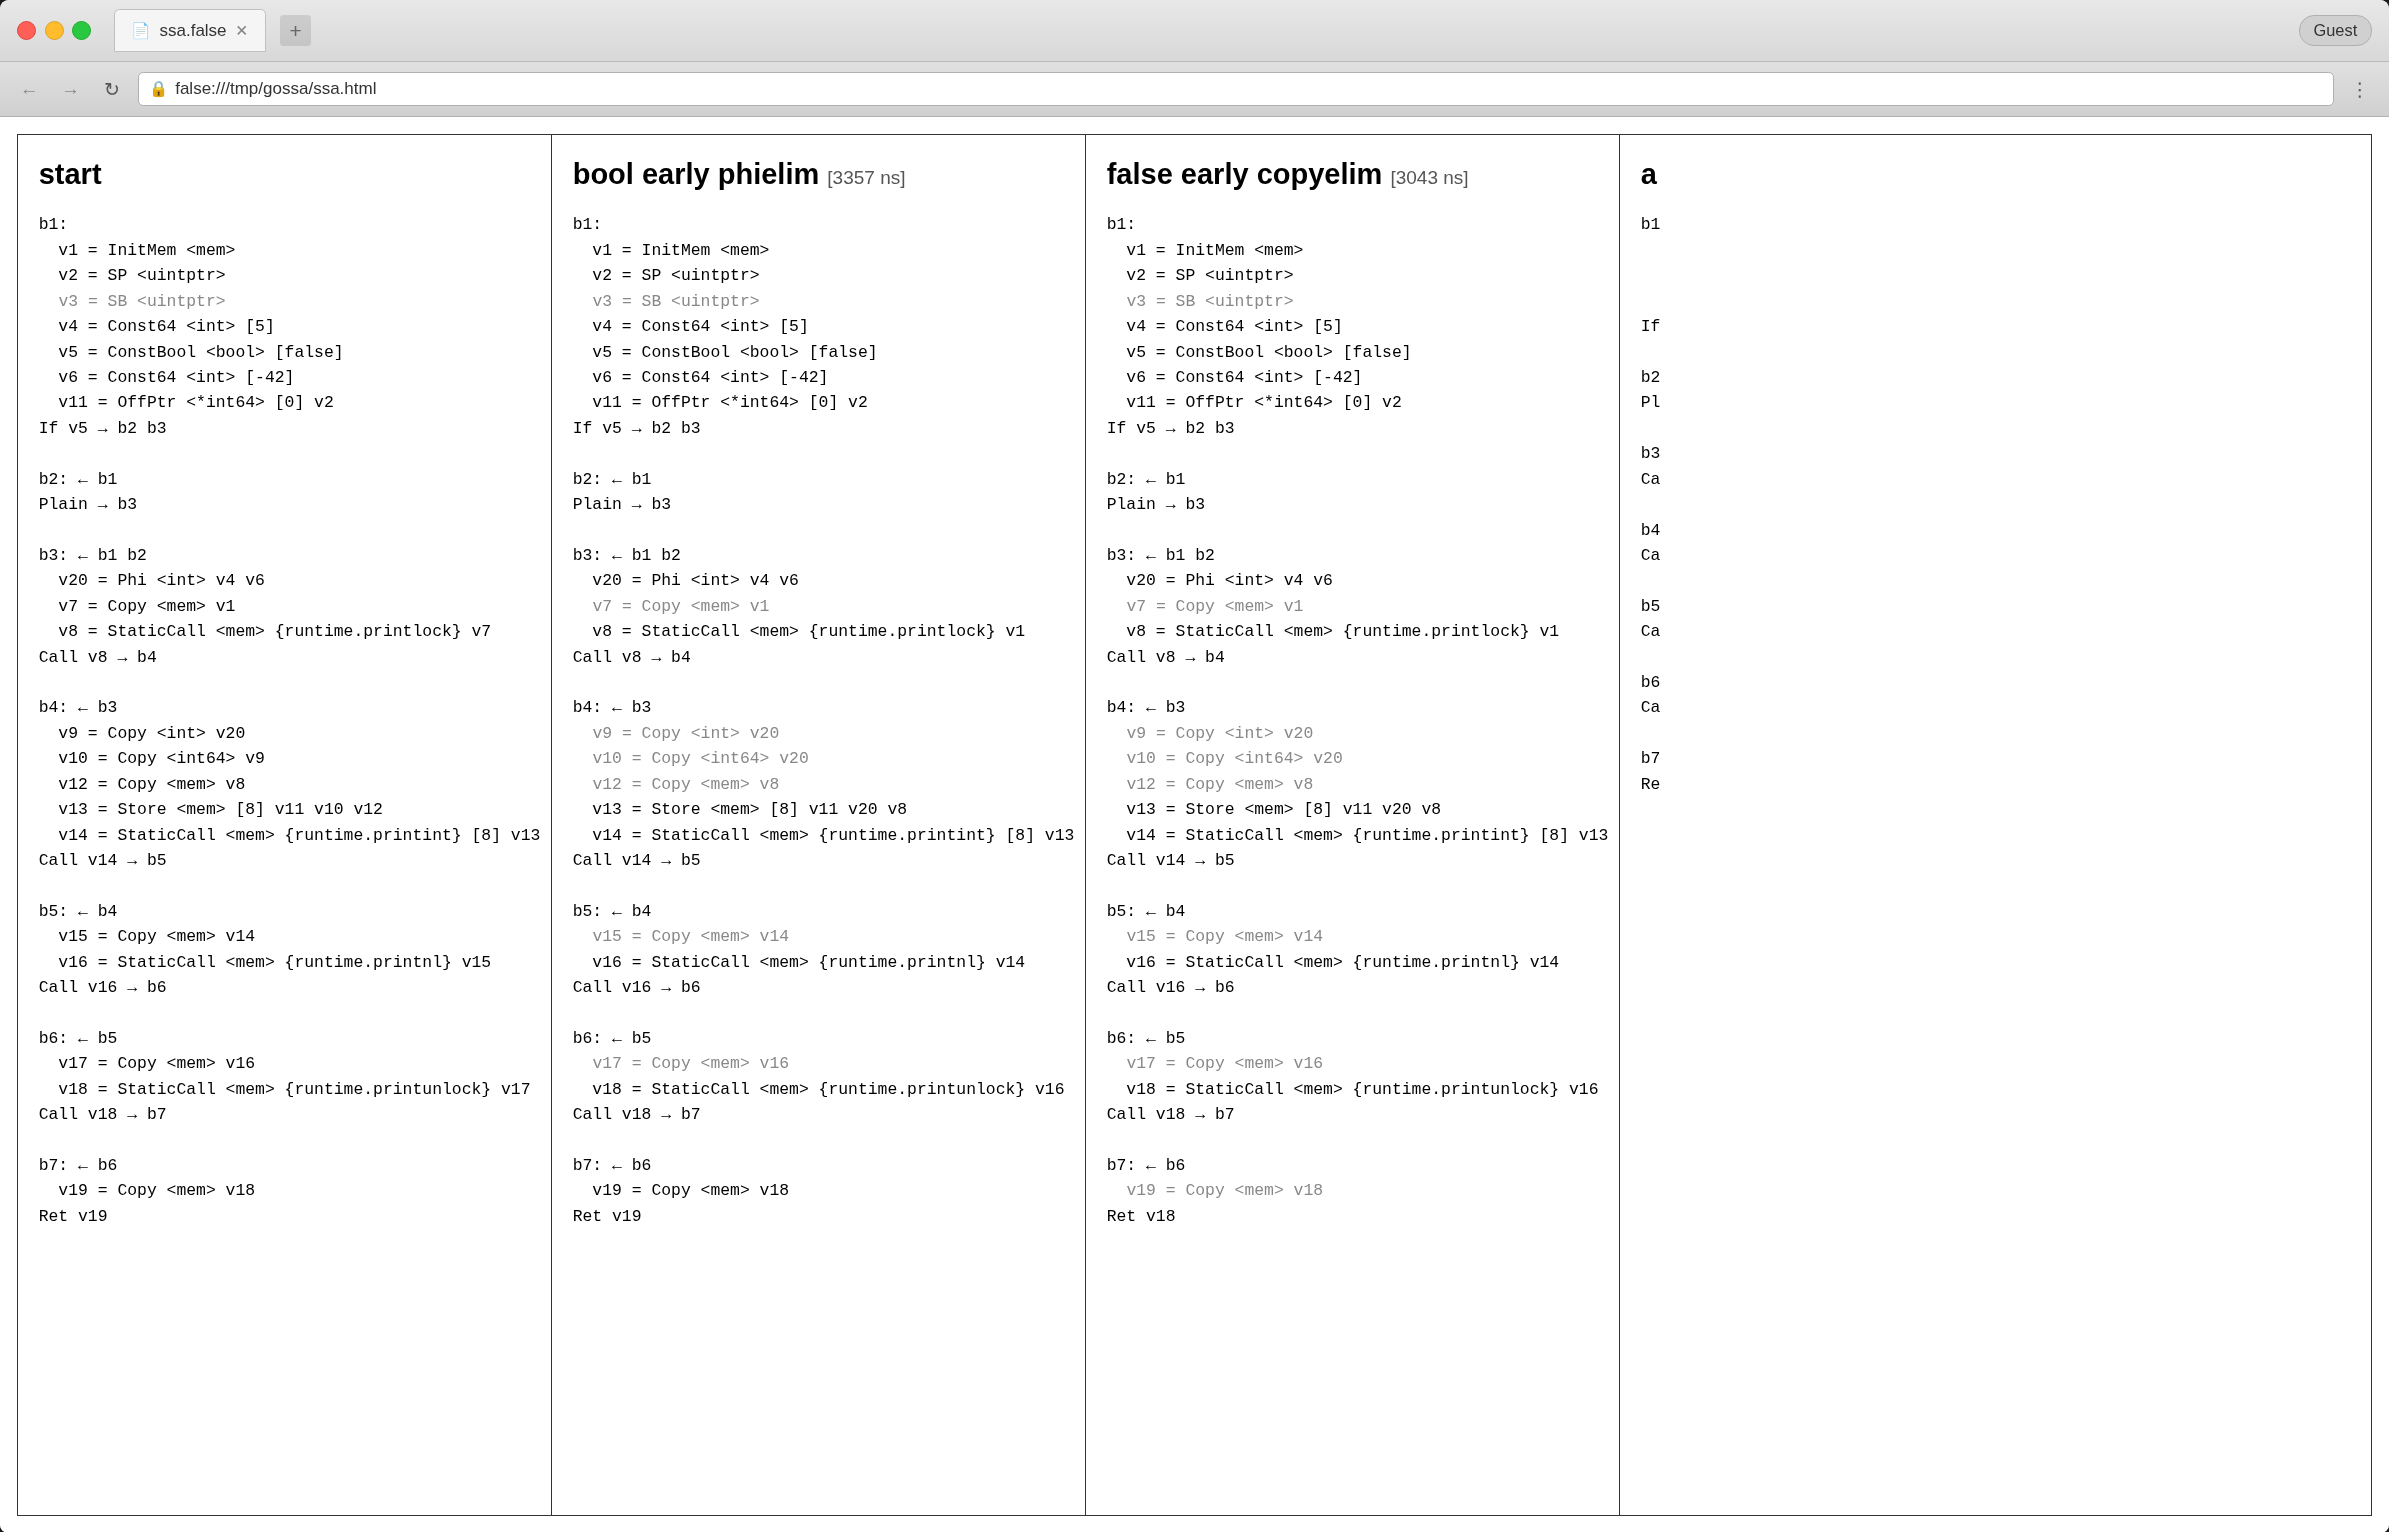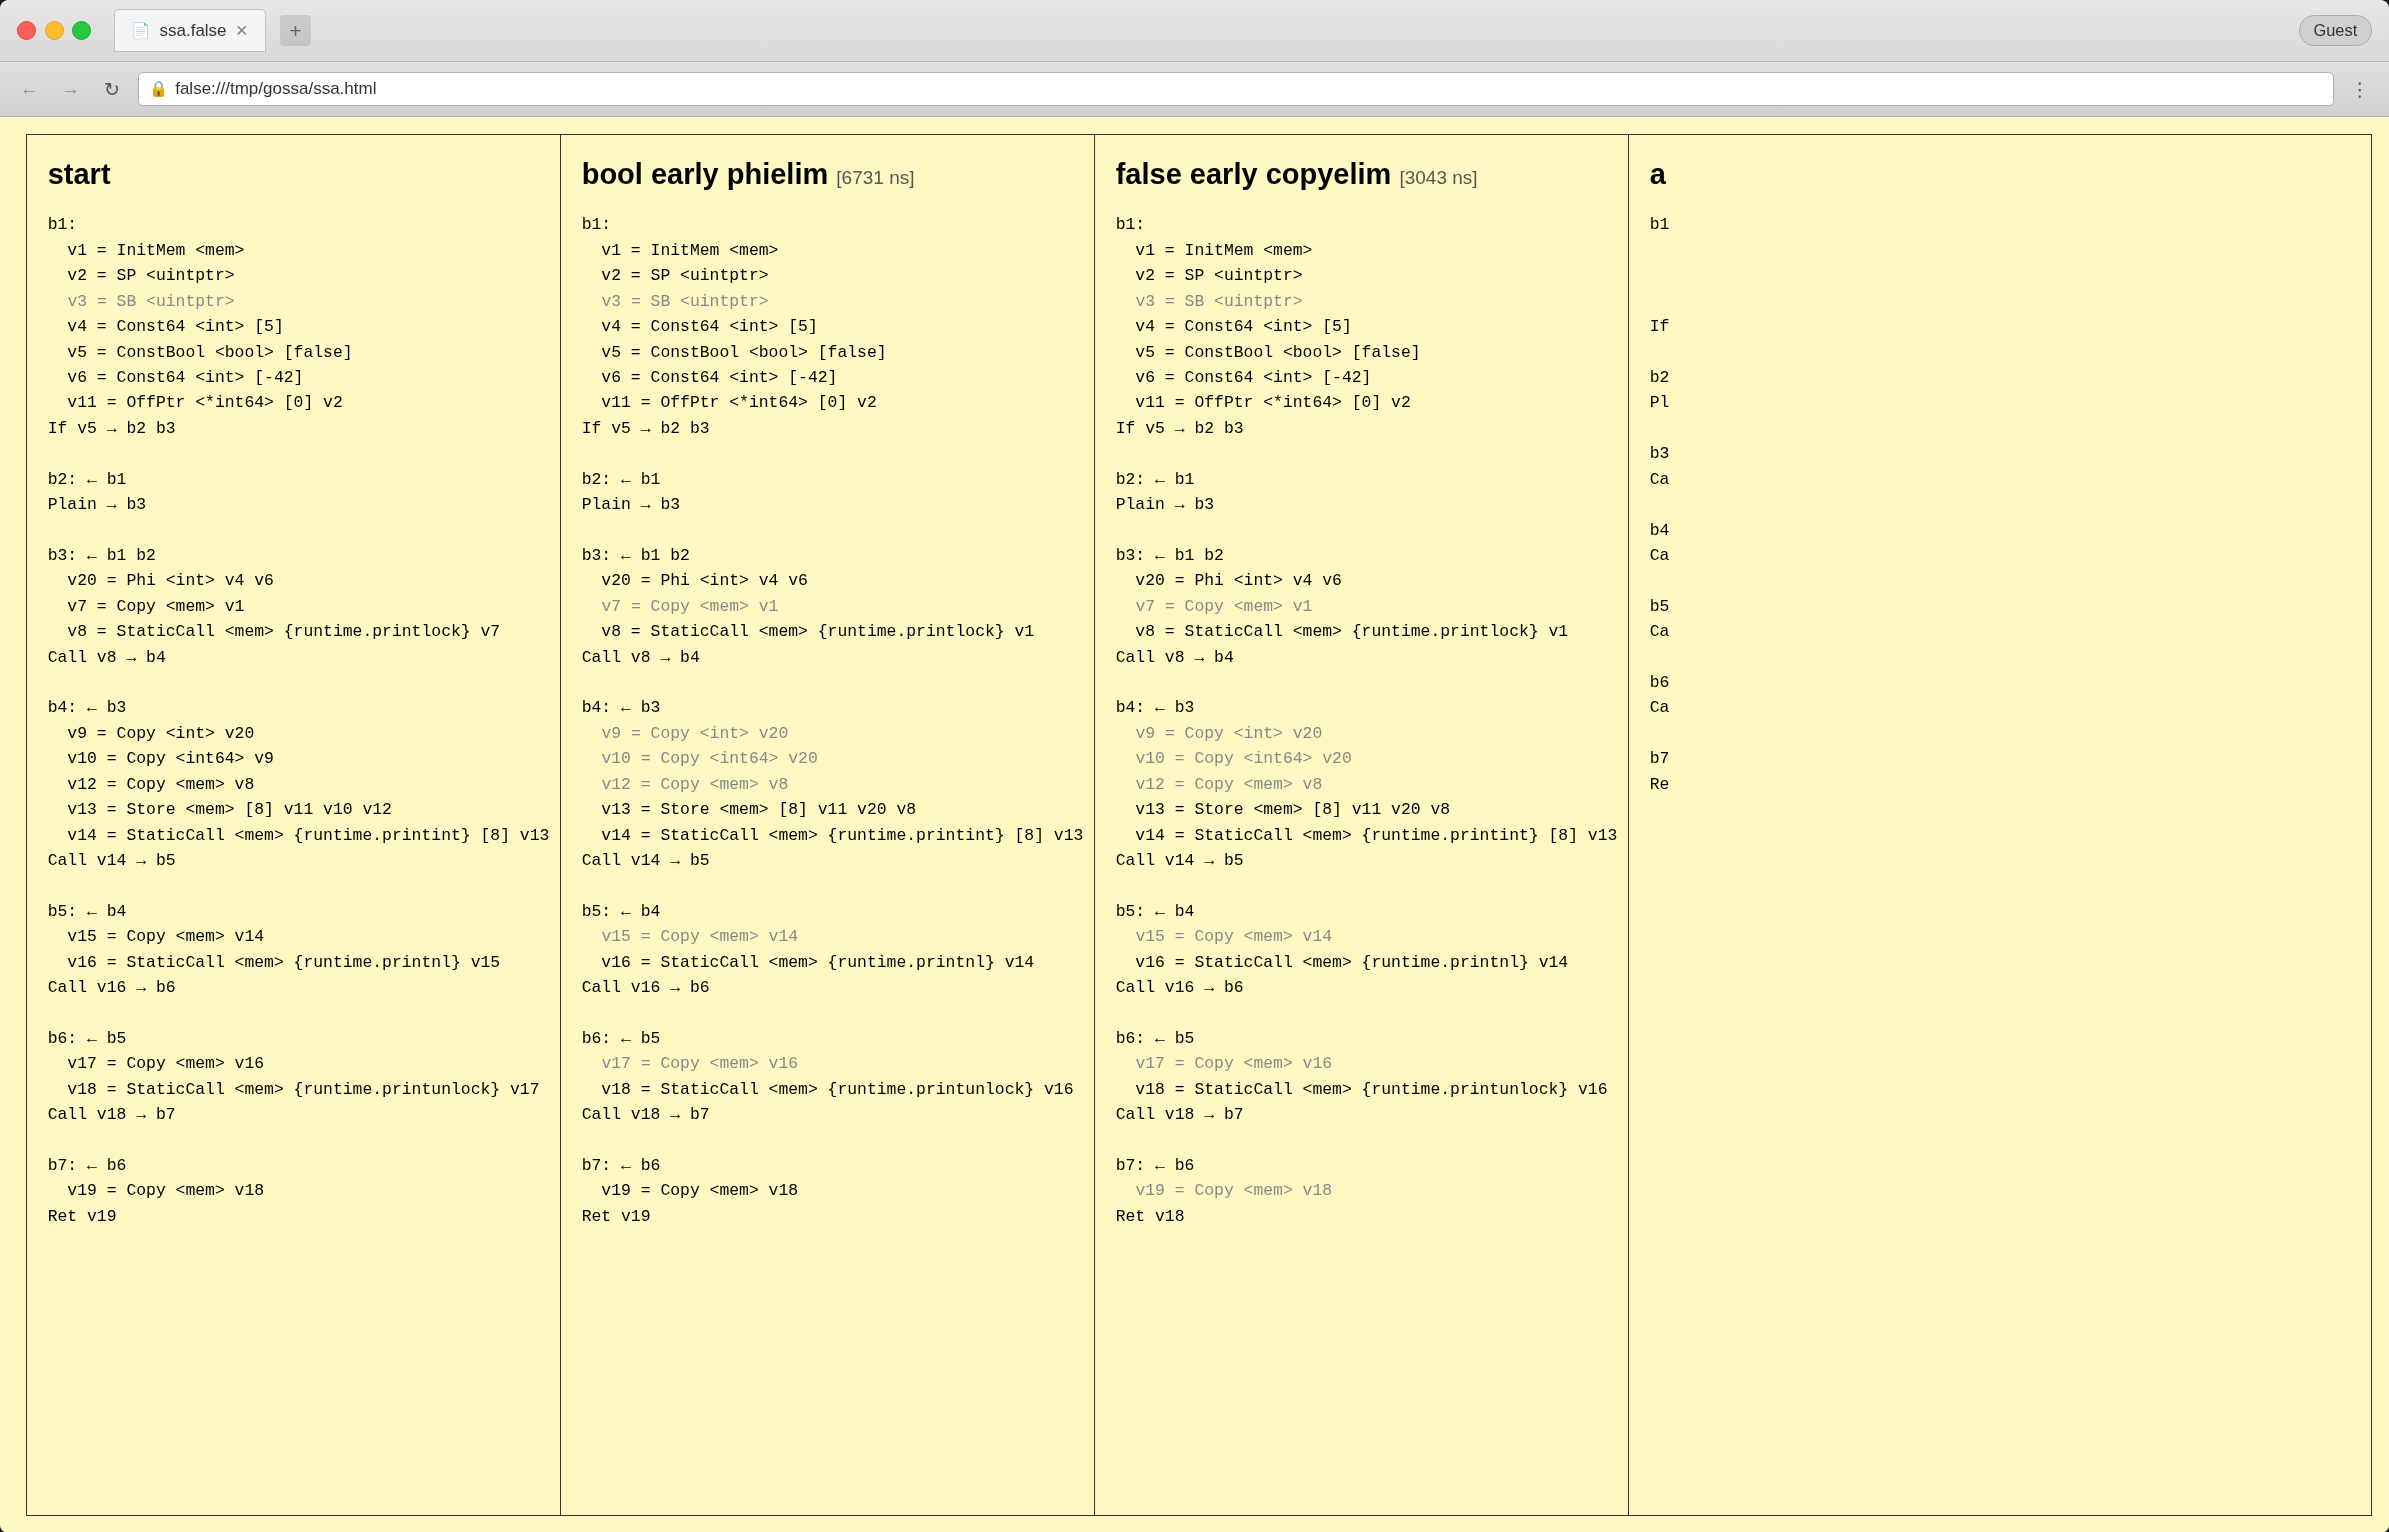--- a/index.html
+++ b/index.html
@@ -147,25 +147,24 @@
       display: flex;
       align-items: center;
       justify-content: center;
       color: #555;
       font-size: 19px;
     }
 
     
     .main-content {
       flex: 1;
-      background: #fef9c3;
+      background: #ffffff;
       overflow: hidden;
       display: flex;
       flex-direction: column;
-      padding-left: 9px;
     }
 
     .columns-container {
       flex: 1;
       display: flex;
       overflow: hidden;
       border: 1.7px solid #333;
       margin: 17px;
     }
 
@@ -290,21 +289,21 @@
   v18 = StaticCall &lt;mem&gt; {runtime.printunlock} v17
 Call v18 → b7
 
 b7: ← b6
   v19 = Copy &lt;mem&gt; v18
 Ret v19</div>
       </div>
 
       <div class="column">
         <div class="col-title">
-          <span>bool early phielim</span> <span class="ns">[6731 ns]</span>
+          <span>bool early phielim</span> <span class="ns">[3357 ns]</span>
         </div>
         <div class="code-block">b1:
   v1 = InitMem &lt;mem&gt;
   v2 = SP &lt;uintptr&gt;
   <span class="greyed">v3 = SB &lt;uintptr&gt;</span>
   v4 = Const64 &lt;int&gt; [5]
   v5 = ConstBool &lt;bool&gt; [false]
   v6 = Const64 &lt;int&gt; [-42]
   v11 = OffPtr &lt;*int64&gt; [0] v2
 If v5 → b2 b3

